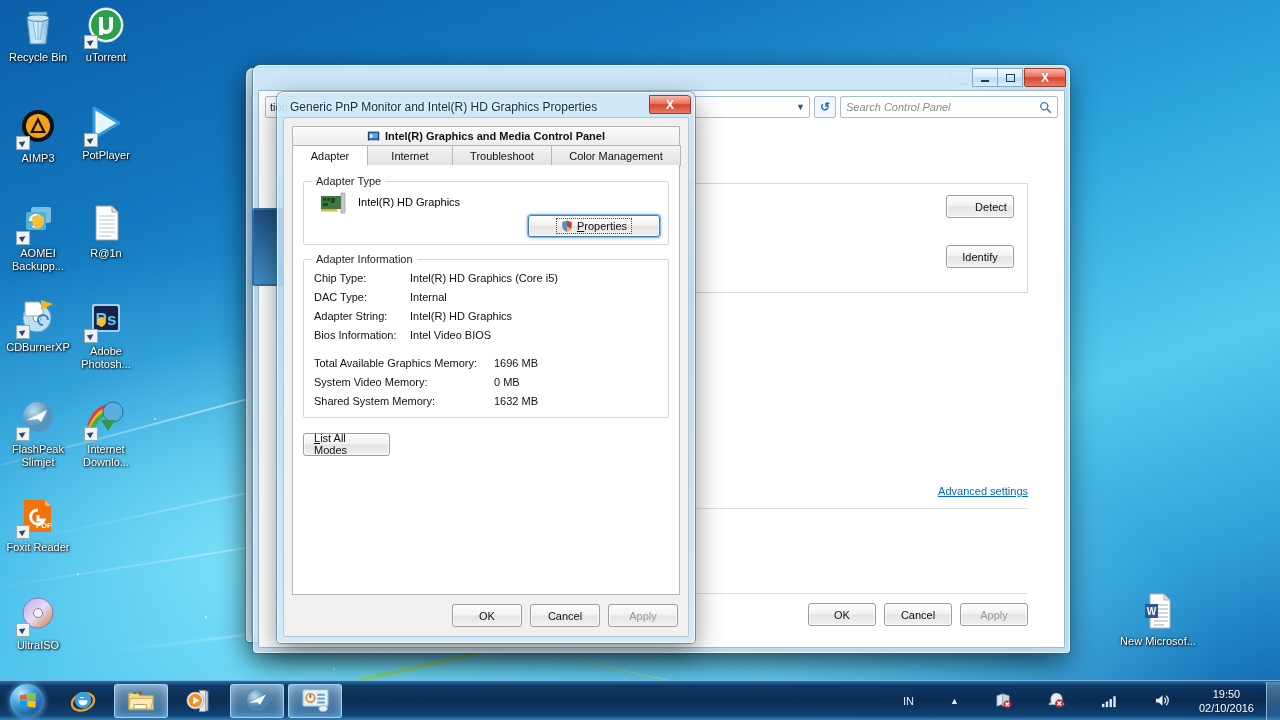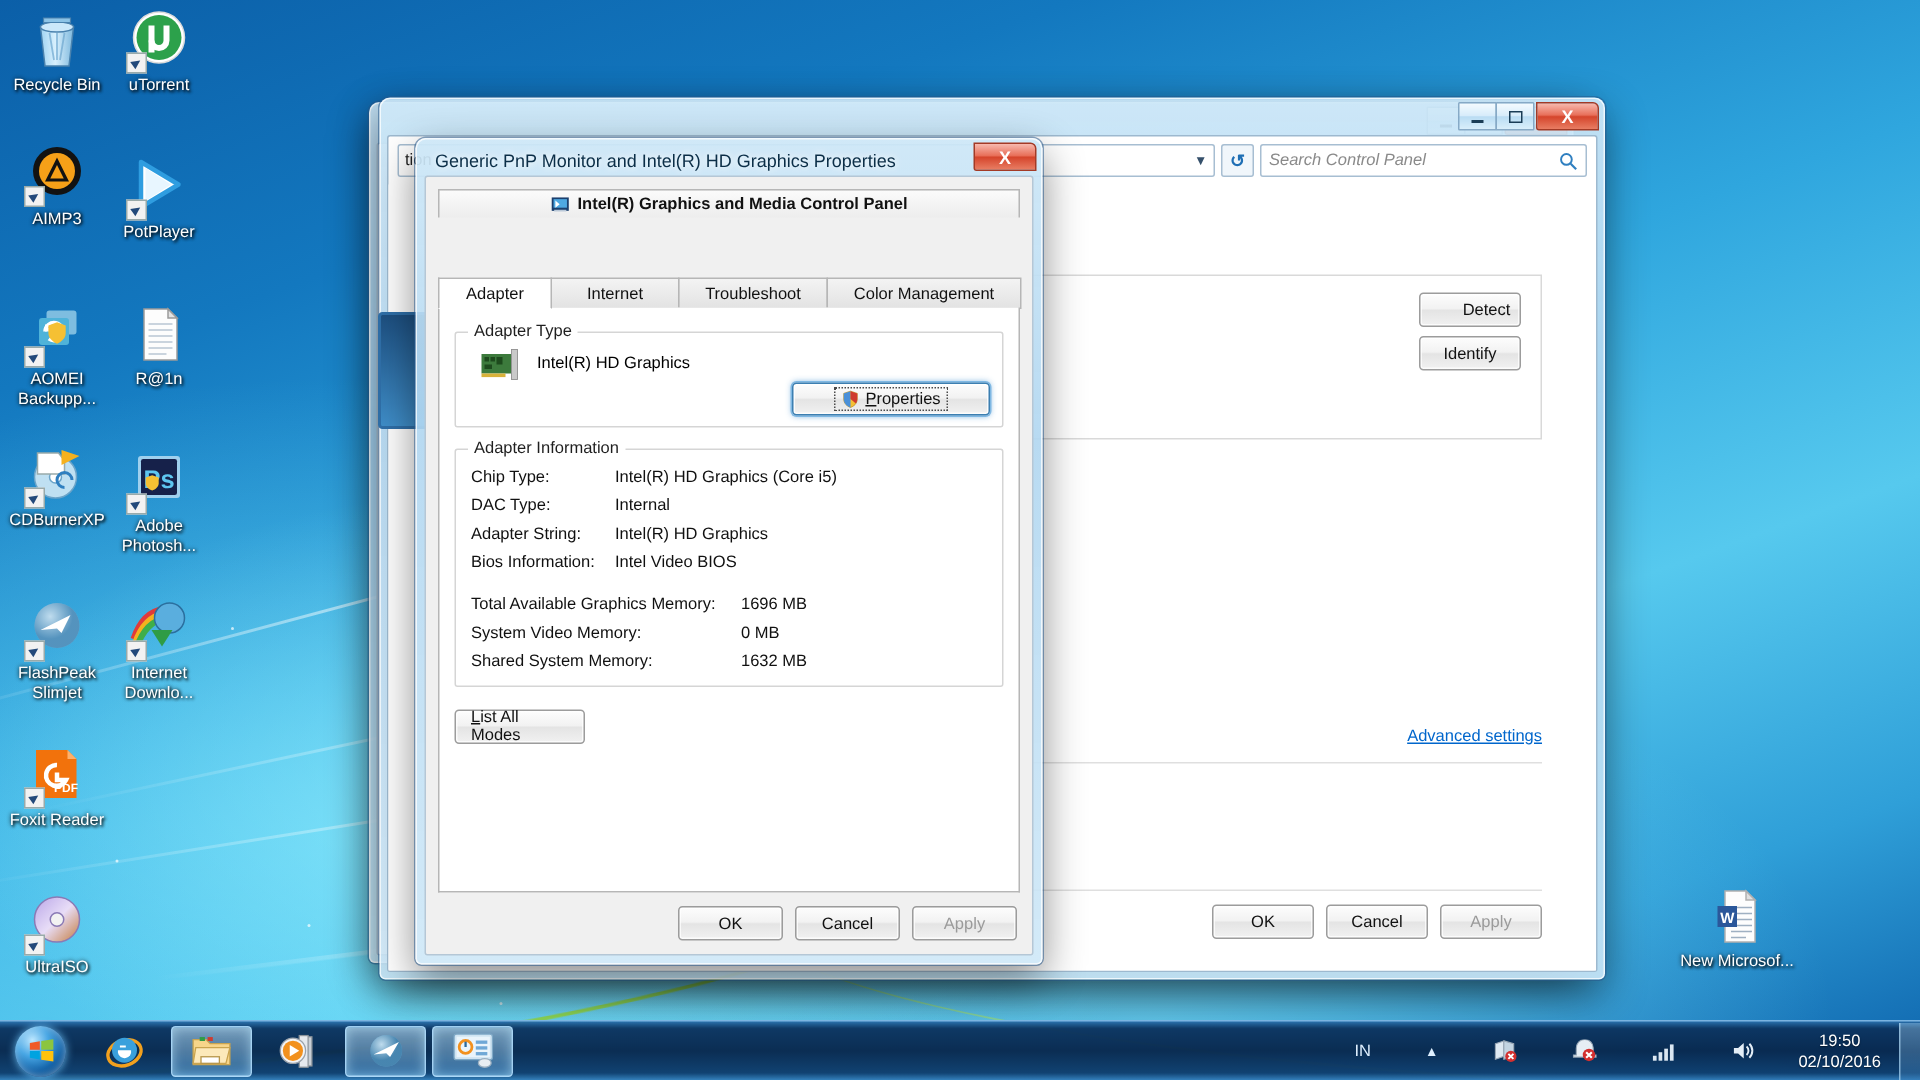--- a/index.html
+++ b/index.html
@@ -159,21 +159,21 @@
     background:#f0f0f0; border:1px solid #b5c7d6; border-radius:2px;
     display:flex; flex-direction:column;
   }
   .tabhost { margin:8px 8px 0; flex:1; display:flex; flex-direction:column; }
   .tabhdr-top {
     height:19px; border:1px solid #b6b6b6; border-bottom:none;
     background:linear-gradient(180deg,#fbfbfb,#ededed);
     display:flex; align-items:center; justify-content:center; gap:5px;
     font-size:11px; color:#111;font-weight:bold;
   }
-  .tabstrip { display:flex; height:21px;margin-top:40px; }
+  .tabstrip { display:flex; height:21px; }
   .tab {
     flex:1; display:flex; align-items:center; justify-content:center;
     font-size:11px; color:#111;
     border:1px solid #b6b6b6; border-bottom:1px solid #b6b6b6;
     background:linear-gradient(180deg,#f3f3f3,#e3e3e3);
     margin-right:-1px;
   }
   .tab.active {
     background:#fff; border-bottom:1px solid #fff; font-weight:normal;
     position:relative; z-index:2;
@@ -280,21 +280,21 @@
       <circle cx="21" cy="19" r="17" fill="#fff" stroke="#dcdcdc"></circle>
       <circle cx="21" cy="19" r="15" fill="#2ca14b"></circle>
       <path d="M14 11 v10 a7 7 0 0 0 14 0 v-10 h-4 v10 a3 3 0 0 1-6 0 v-10 z" fill="#fff"></path>
       <rect x="14" y="21" width="4" height="8" fill="#fff"></rect>
     </svg>
     <div class="shortcut-arrow"></div>
   </div>
   <div class="icon-label">uTorrent</div>
 </div>
 
-<div class="icon-cell" style="left:0px; top:95px;text-align:center;">
+<div class="icon-cell" style="left:0px; top:107px;text-align:center;">
   <div class="icon-img">
     <svg width="42" height="42" viewBox="0 0 42 42">
       <circle cx="21" cy="19" r="16" fill="#121212"></circle>
       <circle cx="21" cy="19" r="12" fill="#f6a018"></circle>
       <path d="M21 10 L29 26 H13 Z" fill="#121212"></path>
       <path d="M21 15 L25.5 24 h-9 Z" fill="#f6a018"></path>
     </svg>
     <div class="shortcut-arrow"></div>
   </div>
   <div class="icon-label">AIMP3</div>
@@ -485,21 +485,21 @@
           <path d="M10 10 L14.5 14.5" stroke="#2f7fc0" stroke-width="1.8"></path>
         </svg>
       </div>
     </div>
 
     <div class="cp-content">
 
       <div style="position:absolute; left:24px; top:60px; right:36px; height:110px; border:1px solid #d9d9d9;">
         <div style="position:absolute; right:13px; top:11px; display:flex; flex-direction:column; gap:6px;">
           <div class="btn" style="width:68px;padding-left:32px;">Detect</div>
-          <div class="btn" style="width:68px;">Identify</div>
+          <div class="btn" style="width:68px;margin-top:21px;">Identify</div>
         </div>
       </div>
 
       <div style="position:absolute; left:-7px; top:85px; width:38px; height:78px;
                   background:linear-gradient(180deg,#1d4f80,#3f8ec9); border:2px solid #2f6fa8; border-radius:3px;"></div>
 
       <div style="position:absolute; right:36px; top:362px;">
         <span class="link">Advanced settings</span>
       </div>
       <div class="cp-sep" style="position:absolute; left:24px; right:36px; top:385px;"></div>

